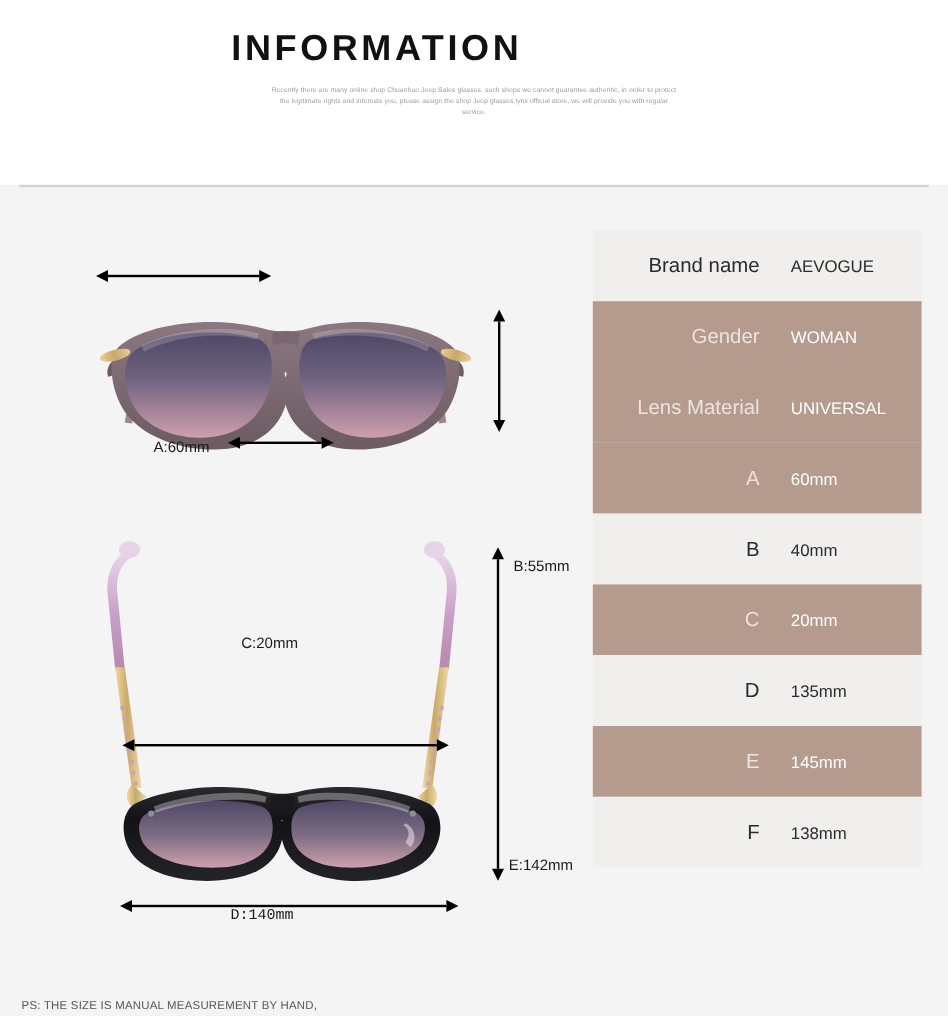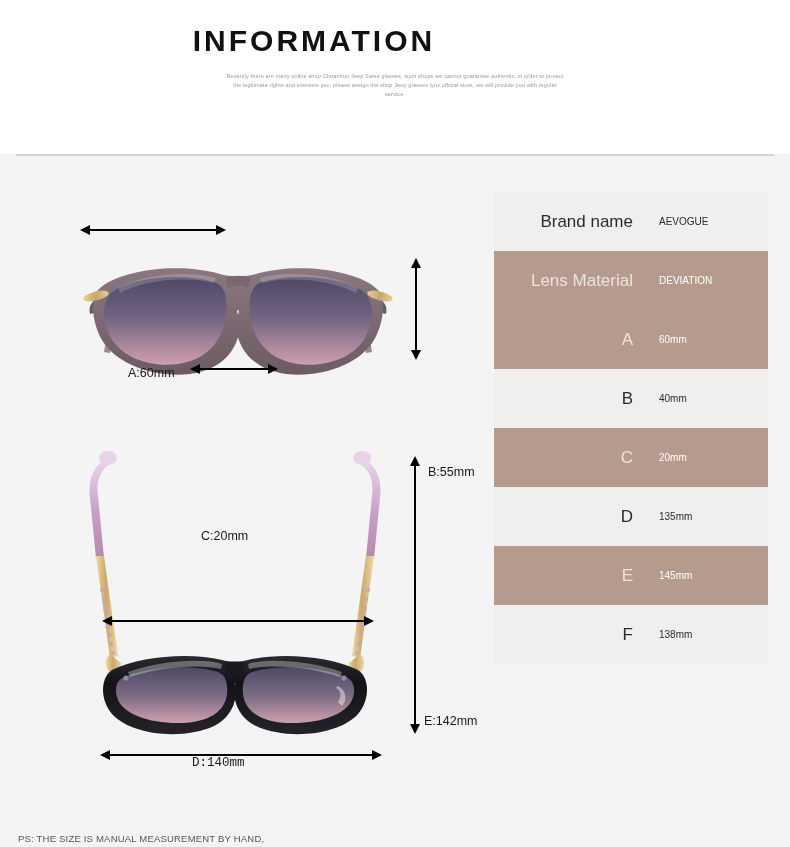--- a/index.html
+++ b/index.html
@@ -109,21 +109,21 @@
     width:149px;
     text-align:right;
     padding-right:10px;
     font-size:17px;
     white-space:nowrap;
   }
   .spec-value {
     width:125px;
     text-align:left;
     padding-left:16px;
-    font-size:10px;
+    font-size:14px;
     white-space:nowrap;
   }
   .spec-row.light .spec-label { color:#2b2b2b; }
   .spec-row.light .spec-value { color:#2b2b2b; }
   .spec-row.tan .spec-label   { color:#ece3de; }
   .spec-row.tan .spec-value   { color:#ffffff; }
 </style>
 </head>
 <body>
 
@@ -290,22 +290,26 @@
 THERE WILL BE SLIGHT DEVIATION,SORRY FOR ANY CONVENIENCE CAUSED</div>
     </div>
 
     <div id="spec-table">
 
       <div class="spec-row light">
         <div class="spec-label">Brand name</div>
         <div class="spec-value">AEVOGUE</div>
       </div>
       <div class="spec-row tan">
+        <div class="spec-label">Gender</div>
+        <div class="spec-value">WOMAN</div>
+      </div>
+      <div class="spec-row tan">
         <div class="spec-label">Lens Material</div>
-        <div class="spec-value">DEVIATION</div>
+        <div class="spec-value">UNIVERSAL</div>
       </div>
       <div class="spec-row tan">
         <div class="spec-label">A</div>
         <div class="spec-value">60mm</div>
       </div>
       <div class="spec-row light">
         <div class="spec-label">B</div>
         <div class="spec-value">40mm</div>
       </div>
       <div class="spec-row tan">

